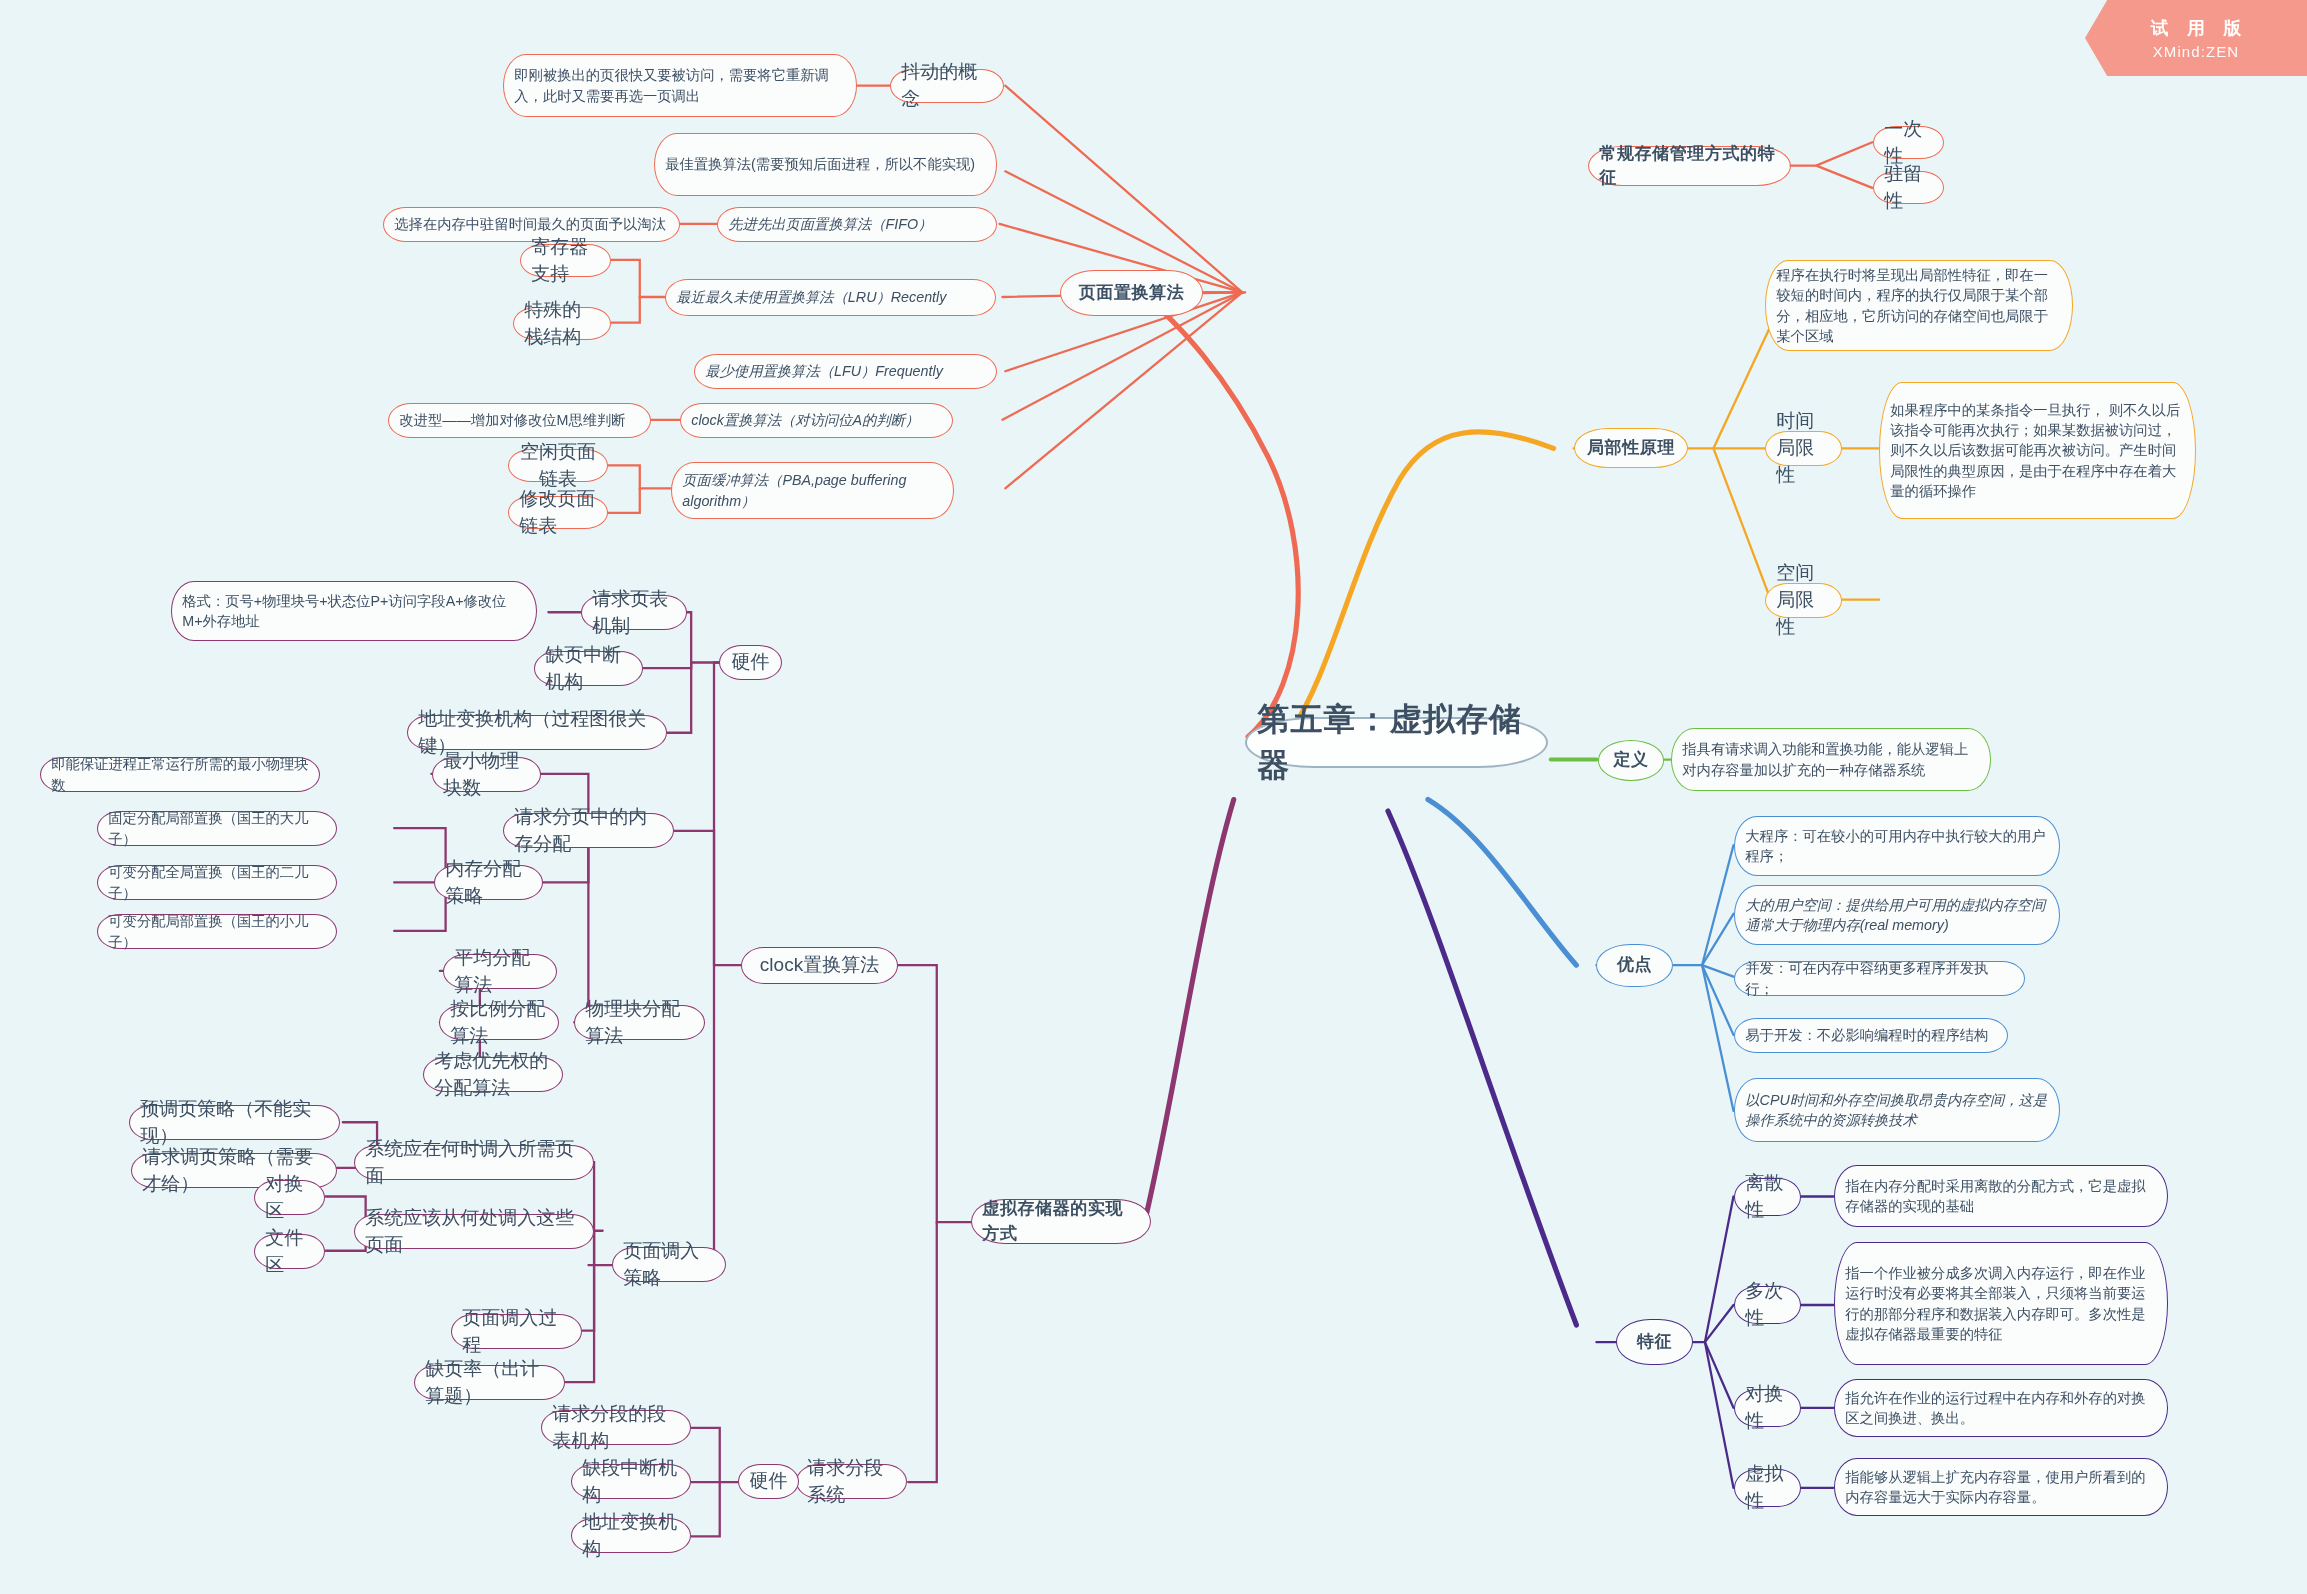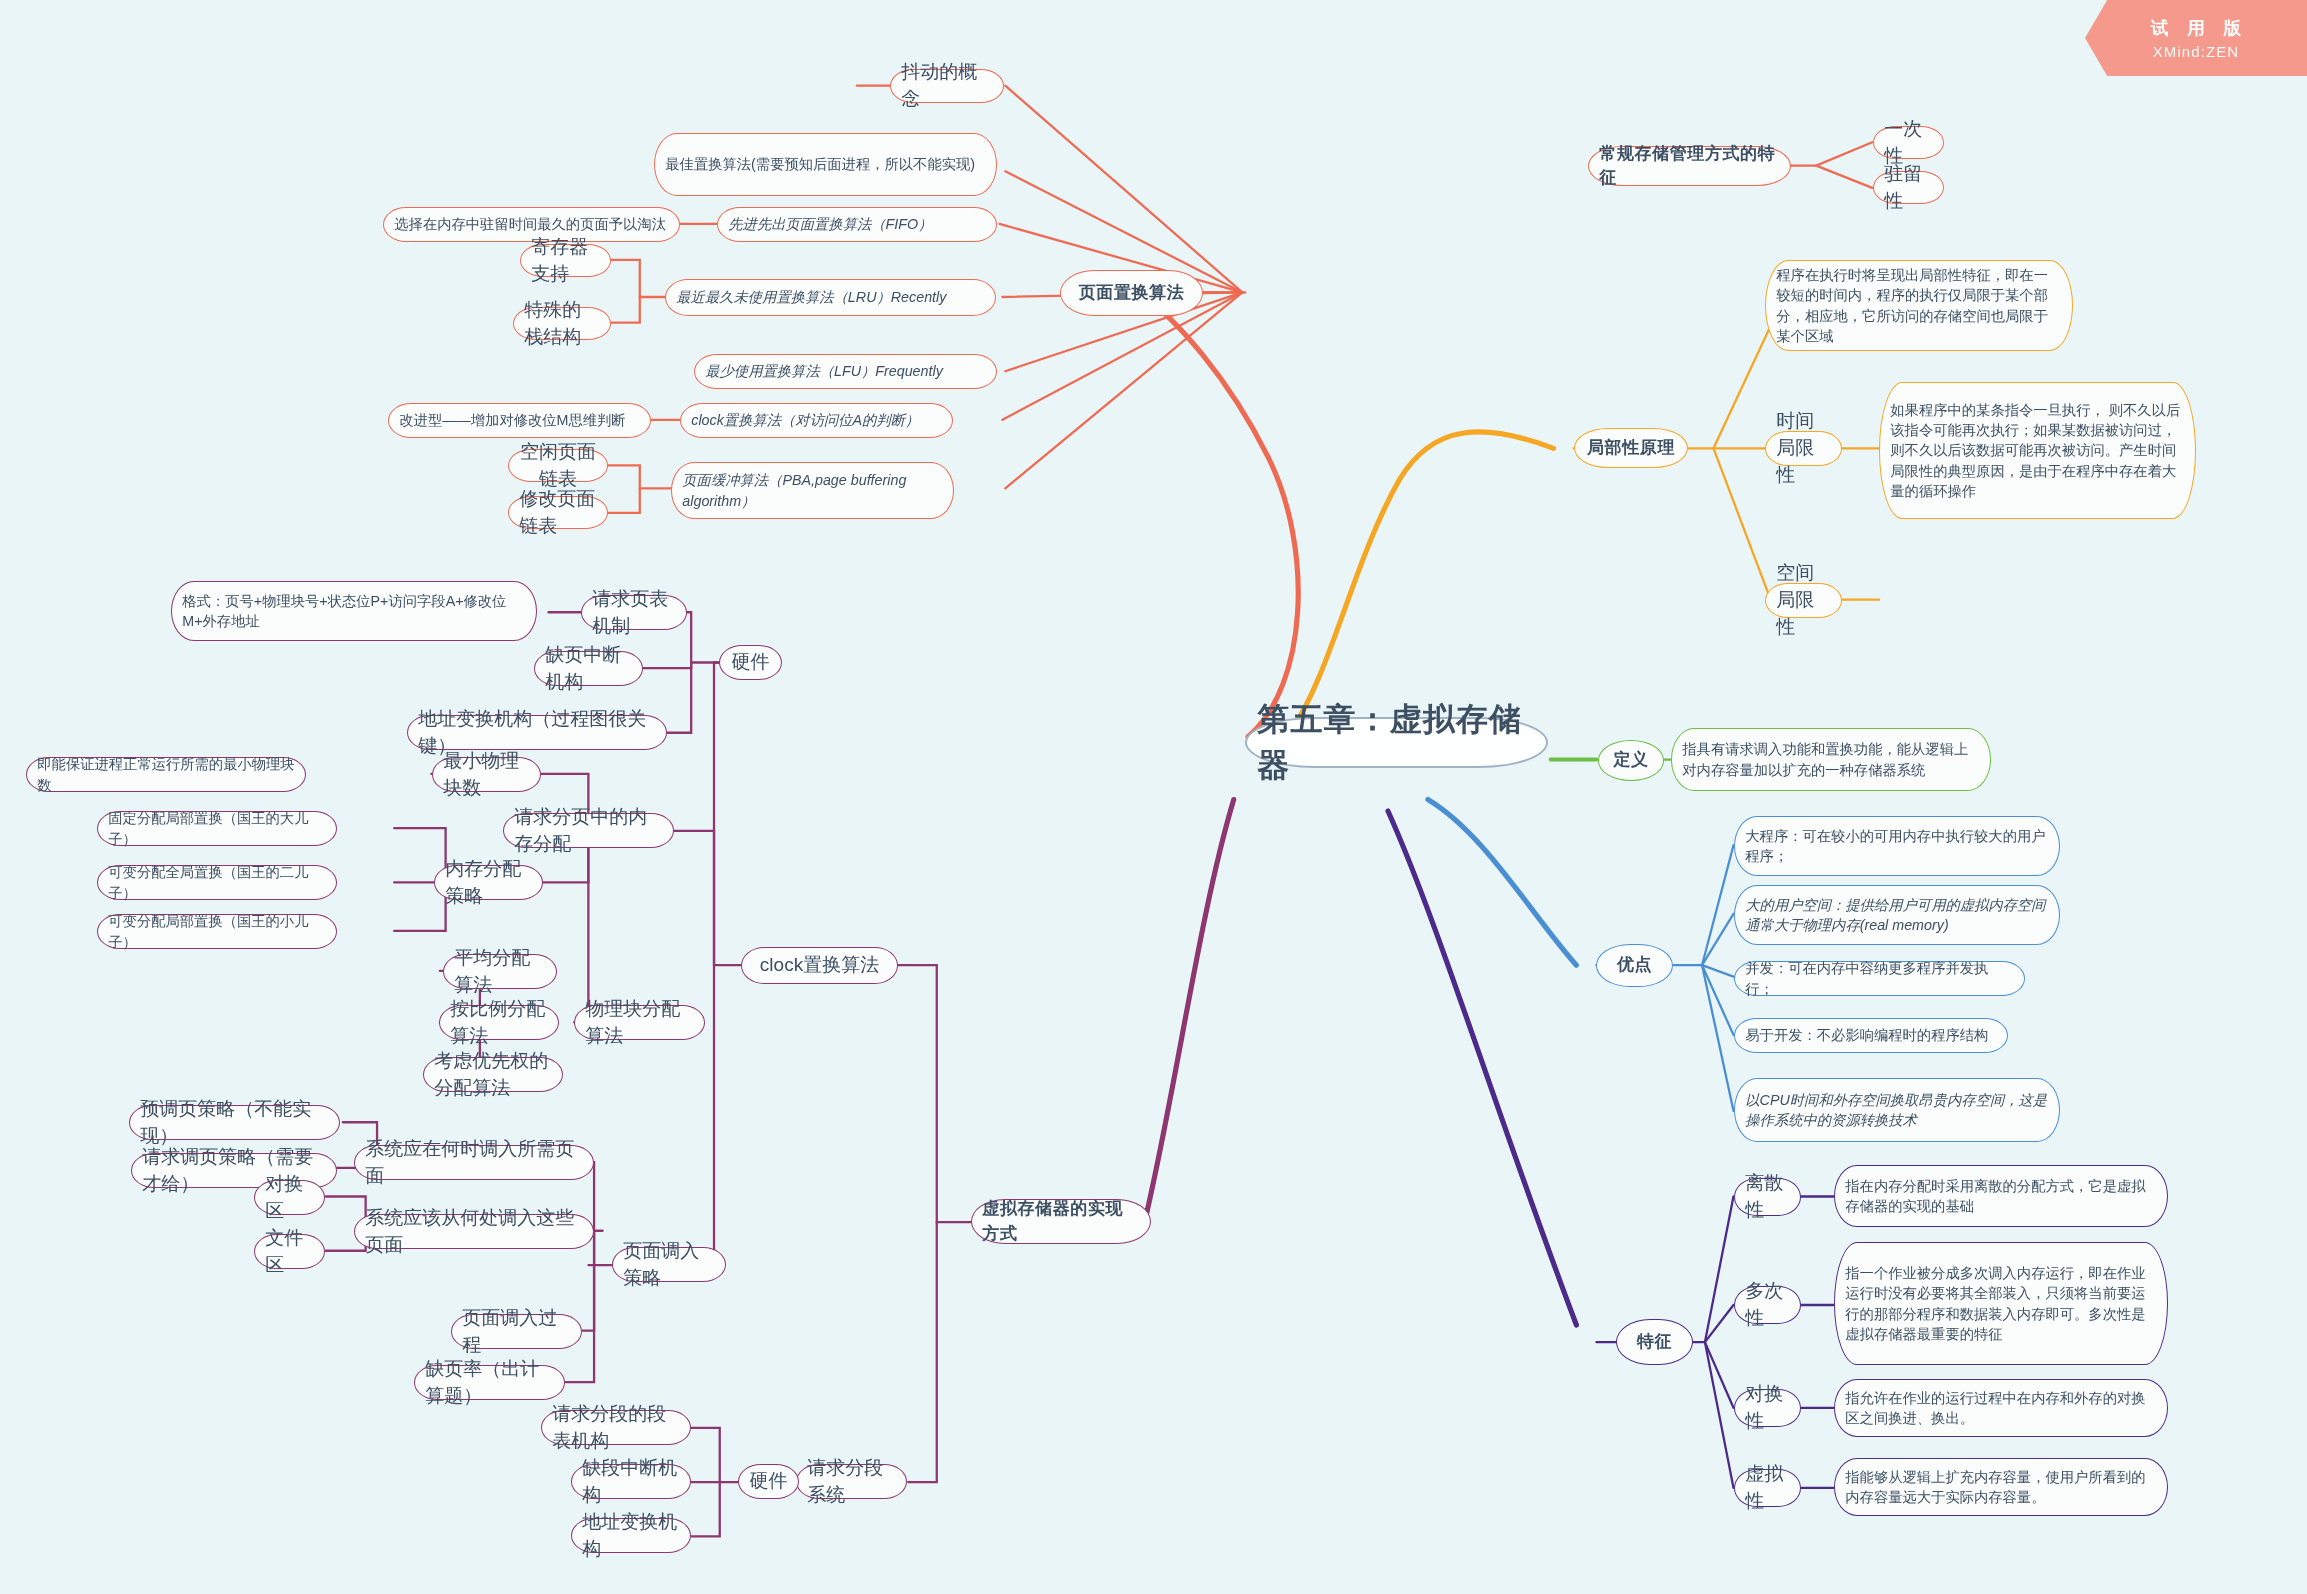--- a/index.html
+++ b/index.html
@@ -154,20 +154,21 @@
       <path d="M1260,2595 L1210,2595" stroke="#8d3670"></path>
       <path d="M1260,2595 L1260,2690 L1210,2690" stroke="#8d3670"></path>
     </g>
   </svg>
 
   <div class="node center" style="left:1245px;top:717px;width:303px;height:51px;">第五章：虚拟存储器</div>
 
   <div class="node main c-red" style="left:1060px;top:270px;width:143px;height:46px;">页面置换算法</div>
 
   <div class="node sub c-red" style="left:890px;top:69px;width:114px;height:34px;">抖动的概念</div>
+  <div class="node leaf c-red" style="left:503px;top:54px;width:354px;height:63px;">即刚被换出的页很快又要被访问，需要将它重新调入，此时又需要再选一页调出</div>
 
   <div class="node leaf c-red" style="left:654px;top:133px;width:343px;height:63px;">最佳置换算法(需要预知后面进程，所以不能实现)</div>
 
   <div class="node leaf c-red script" style="left:717px;top:207px;width:280px;height:35px;">先进先出页面置换算法（FIFO）</div>
   <div class="node leaf c-red" style="left:383px;top:207px;width:297px;height:35px;">选择在内存中驻留时间最久的页面予以淘汰</div>
 
   <div class="node leaf c-red script" style="left:665px;top:279px;width:331px;height:37px;">最近最久未使用置换算法（LRU）Recently</div>
   <div class="node sub c-red" style="left:520px;top:244px;width:91px;height:33px;">寄存器支持</div>
   <div class="node sub c-red" style="left:513px;top:307px;width:98px;height:33px;">特殊的栈结构</div>
 
@@ -225,21 +226,21 @@
   <div class="node sub c-magenta" style="left:741px;top:947px;width:157px;height:37px;">clock置换算法</div>
 
   <div class="node sub c-magenta" style="left:719px;top:645px;width:63px;height:35px;">硬件</div>
   <div class="node sub c-magenta" style="left:581px;top:595px;width:106px;height:35px;">请求页表机制</div>
   <div class="node leaf c-magenta" style="left:171px;top:581px;width:366px;height:60px;">格式：页号+物理块号+状态位P+访问字段A+修改位M+外存地址</div>
   <div class="node sub c-magenta" style="left:534px;top:651px;width:109px;height:35px;">缺页中断机构</div>
   <div class="node sub c-magenta" style="left:407px;top:715px;width:260px;height:35px;">地址变换机构（过程图很关键）</div>
 
   <div class="node sub c-magenta" style="left:503px;top:813px;width:171px;height:35px;">请求分页中的内存分配</div>
   <div class="node sub c-magenta" style="left:432px;top:757px;width:109px;height:35px;">最小物理块数</div>
-  <div class="node leaf c-magenta" style="left:26px;top:757px;width:280px;height:35px;">即能保证进程正常运行所需的最小物理块数</div>
+  <div class="node leaf c-magenta" style="left:40px;top:757px;width:280px;height:35px;">即能保证进程正常运行所需的最小物理块数</div>
   <div class="node sub c-magenta" style="left:434px;top:865px;width:109px;height:35px;">内存分配策略</div>
   <div class="node leaf c-magenta" style="left:97px;top:811px;width:240px;height:35px;">固定分配局部置换（国王的大儿子）</div>
   <div class="node leaf c-magenta" style="left:97px;top:865px;width:240px;height:35px;">可变分配全局置换（国王的二儿子）</div>
   <div class="node leaf c-magenta" style="left:97px;top:914px;width:240px;height:35px;">可变分配局部置换（国王的小儿子）</div>
   <div class="node sub c-magenta" style="left:574px;top:1005px;width:131px;height:35px;">物理块分配算法</div>
   <div class="node sub c-magenta" style="left:443px;top:954px;width:114px;height:35px;">平均分配算法</div>
   <div class="node sub c-magenta" style="left:439px;top:1005px;width:120px;height:35px;">按比例分配算法</div>
   <div class="node sub c-magenta" style="left:423px;top:1057px;width:140px;height:35px;">考虑优先权的分配算法</div>
 
   <div class="node sub c-magenta" style="left:612px;top:1247px;width:114px;height:35px;">页面调入策略</div>

